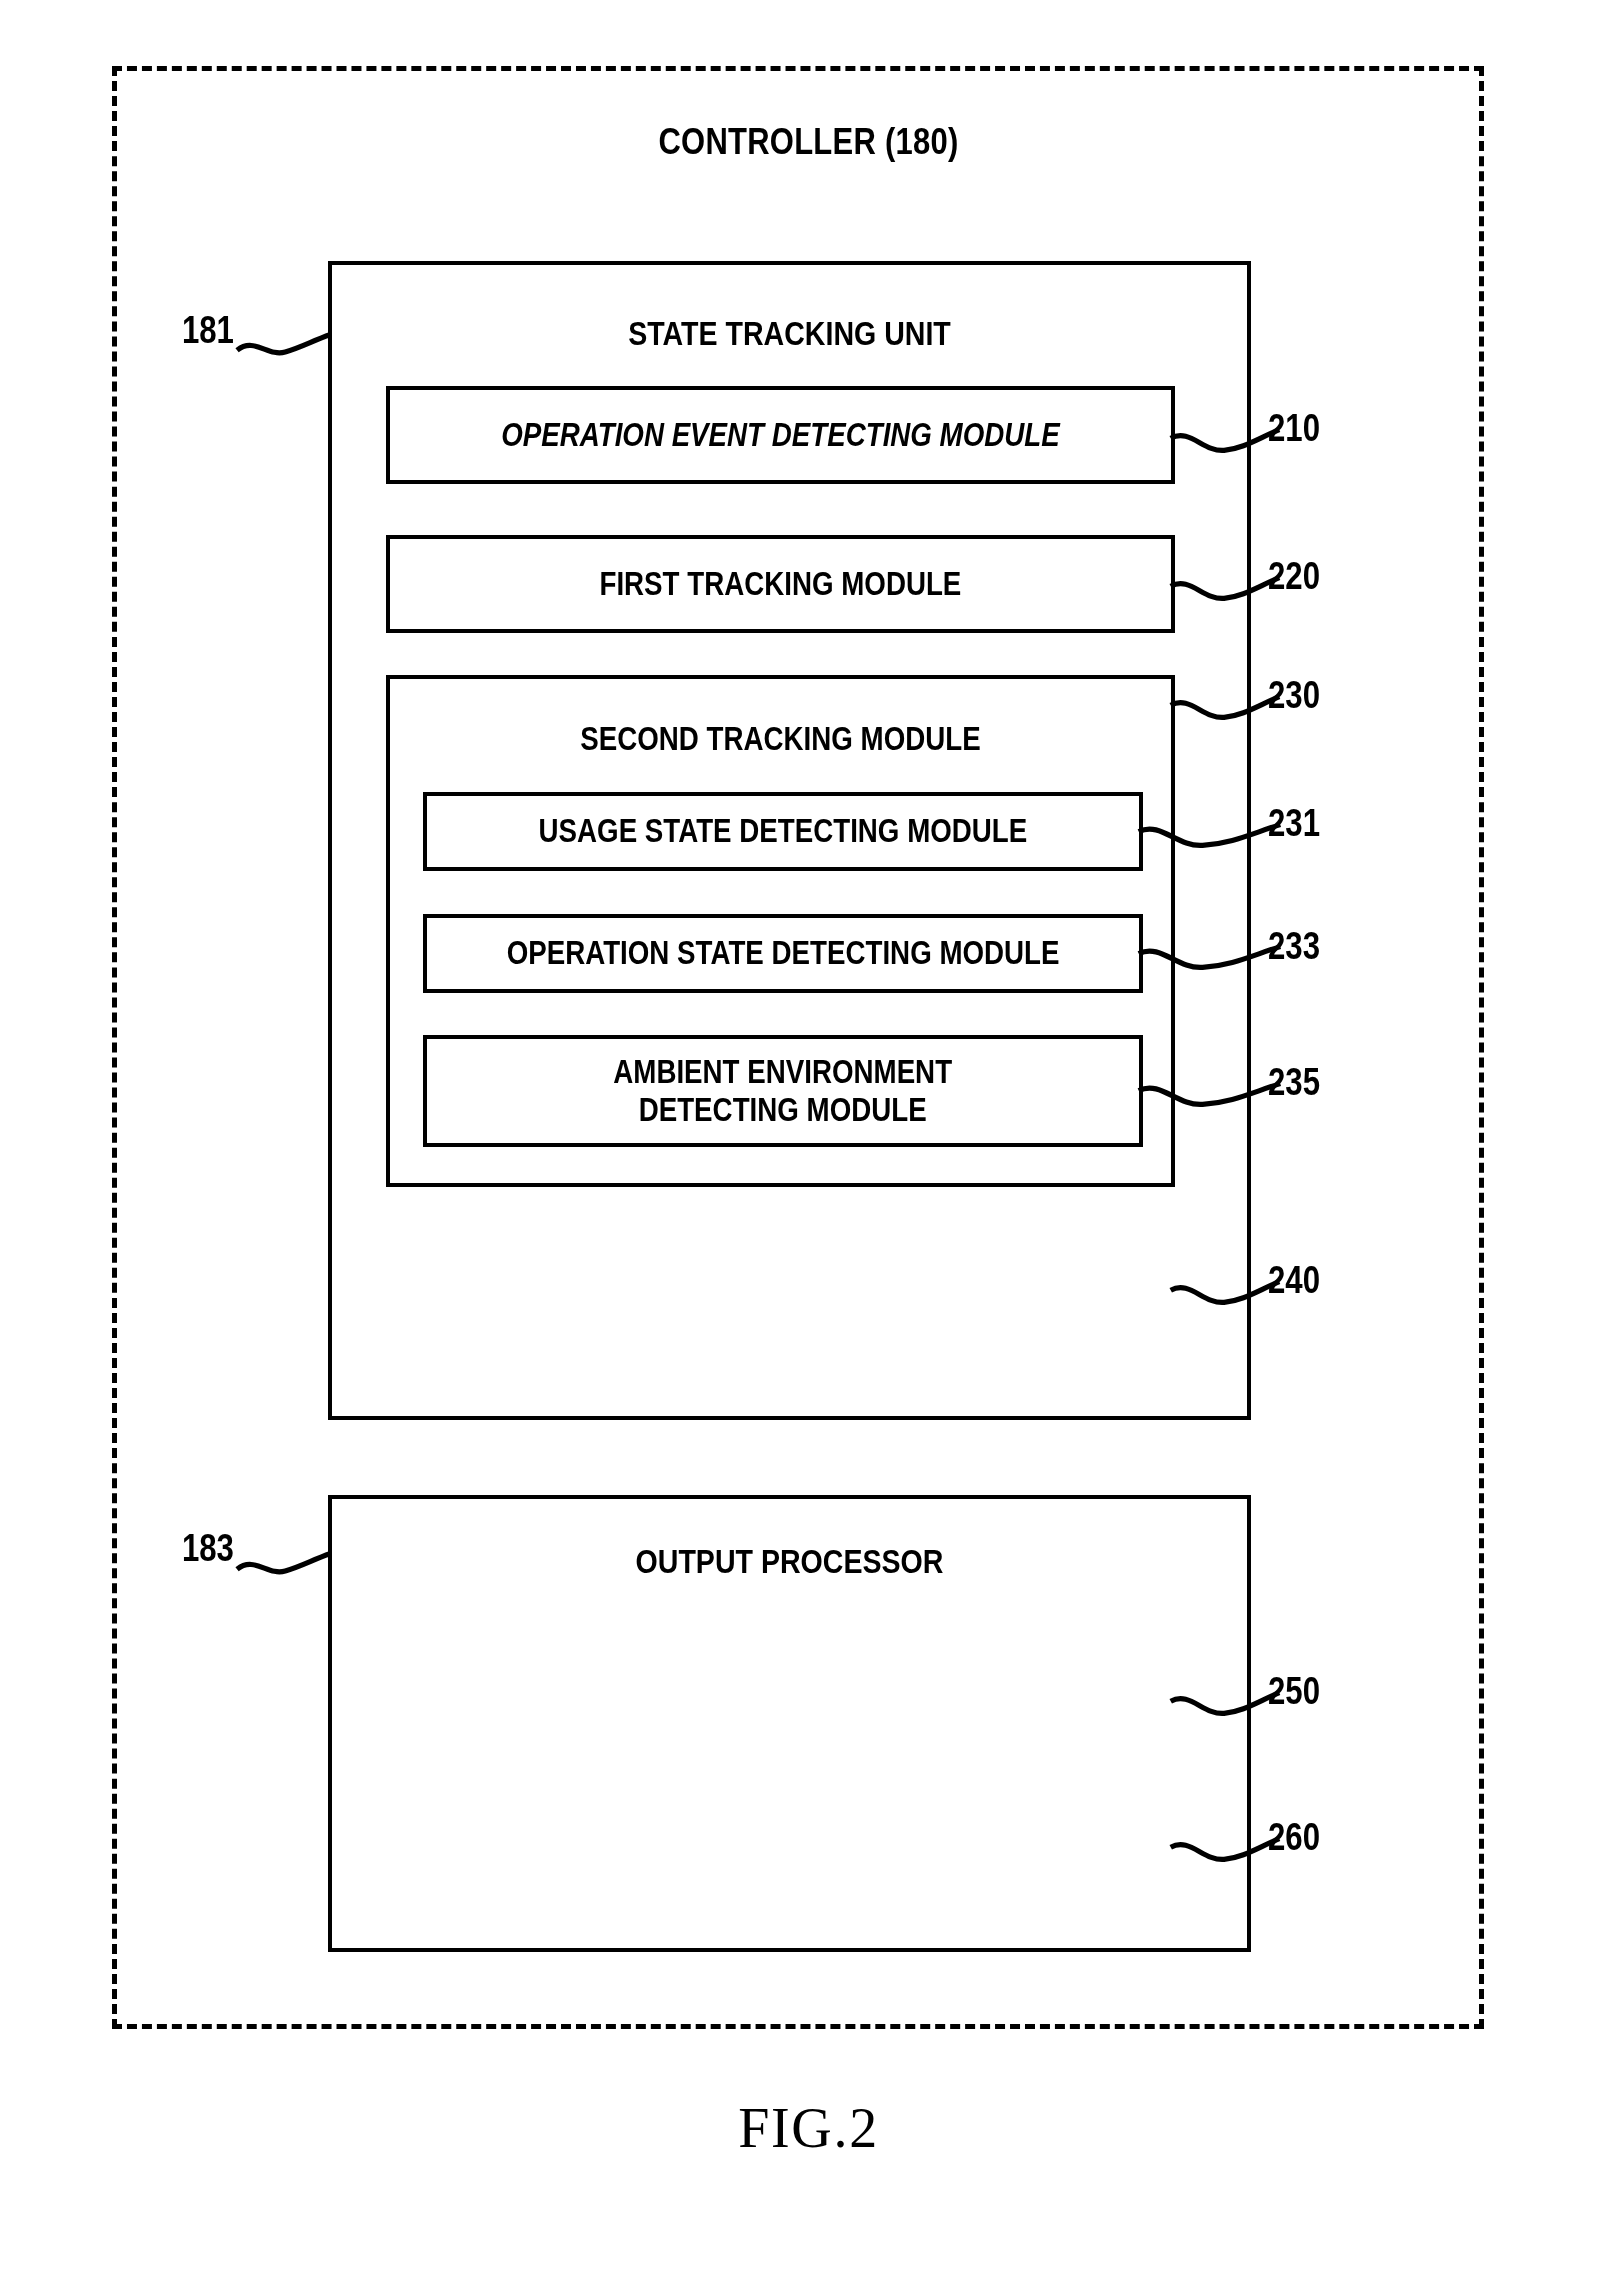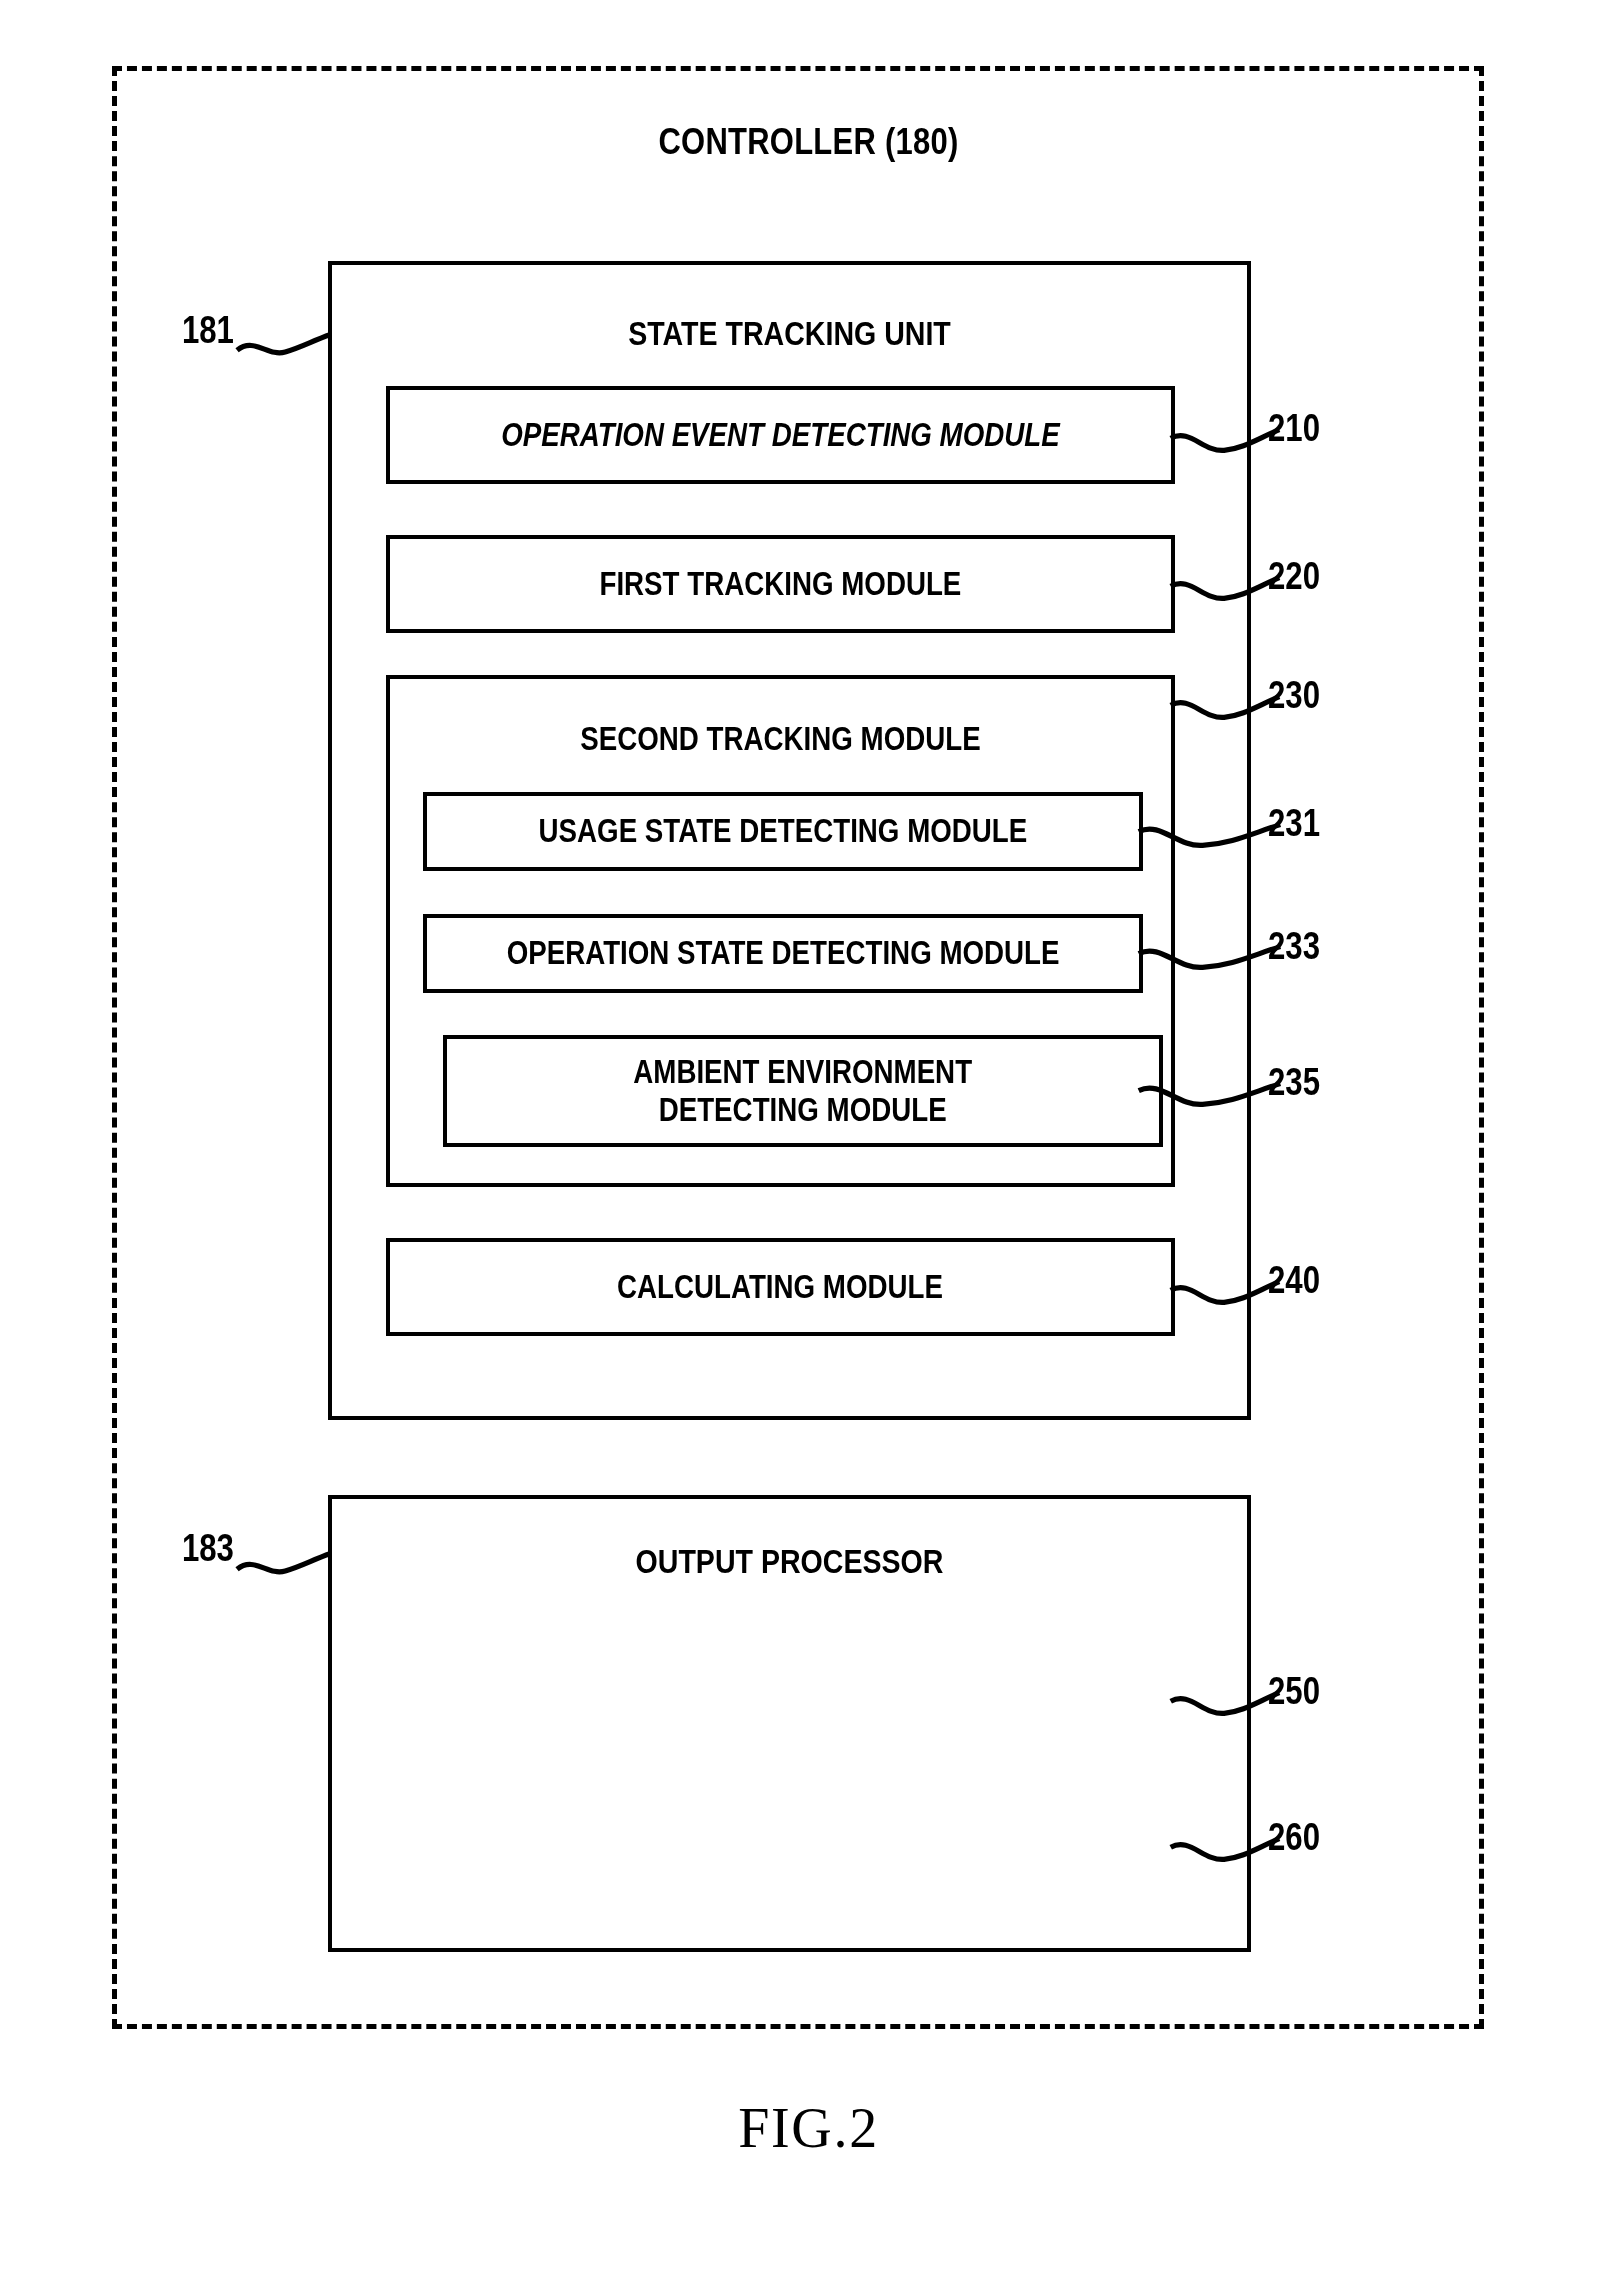--- a/index.html
+++ b/index.html
@@ -210,32 +210,29 @@
   <div class="ref-num" style="left:1268px; top:802px;">231</div>
 
   <div class="mod" style="left:423px; top:914px; width:720px; height:79px;">
     <div class="mod-label">OPERATION STATE DETECTING MODULE</div>
   </div>
   <svg class="leader" style="left:1137px; top:931px;" width="145" height="52" viewBox="0 0 168 60">
     <path d="M2,26 C28,14 46,44 76,42 C110,40 134,28 166,18" fill="none" stroke="#000" stroke-width="6"></path>
   </svg>
   <div class="ref-num" style="left:1268px; top:925px;">233</div>
 
-  <div class="mod two-line" style="left:423px; top:1035px; width:720px; height:112px;margin-left:20px;">
+  <div class="mod two-line" style="left:423px; top:1035px; width:720px; height:112px;">
     <div class="mod-label">AMBIENT ENVIRONMENT
 DETECTING MODULE</div>
   </div>
   <svg class="leader" style="left:1137px; top:1068px;" width="145" height="52" viewBox="0 0 168 60">
     <path d="M2,26 C28,14 46,44 76,42 C110,40 134,28 166,18" fill="none" stroke="#000" stroke-width="6"></path>
   </svg>
   <div class="ref-num" style="left:1268px; top:1061px;">235</div>
 
-  <div class="mod" style="left:386px; top:1238px; width:789px; height:98px;">
-    <div class="mod-label">CALCULATING MODULE</div>
-  </div>
   <svg class="leader" style="left:1169px; top:1266px;" width="112" height="52" viewBox="0 0 130 60">
     <path d="M2,28 C24,16 40,44 64,42 C86,40 104,28 128,18" fill="none" stroke="#000" stroke-width="6"></path>
   </svg>
   <div class="ref-num" style="left:1268px; top:1259px;">240</div>
 
   <div class="unit-box" style="left:328px; top:1495px; width:923px; height:457px;">
     <div class="unit-title" style="top:43px;">OUTPUT PROCESSOR</div>
   </div>
 
   <div class="ref-num left-side" style="left:172px; top:1527px; width:55px;">183</div>

